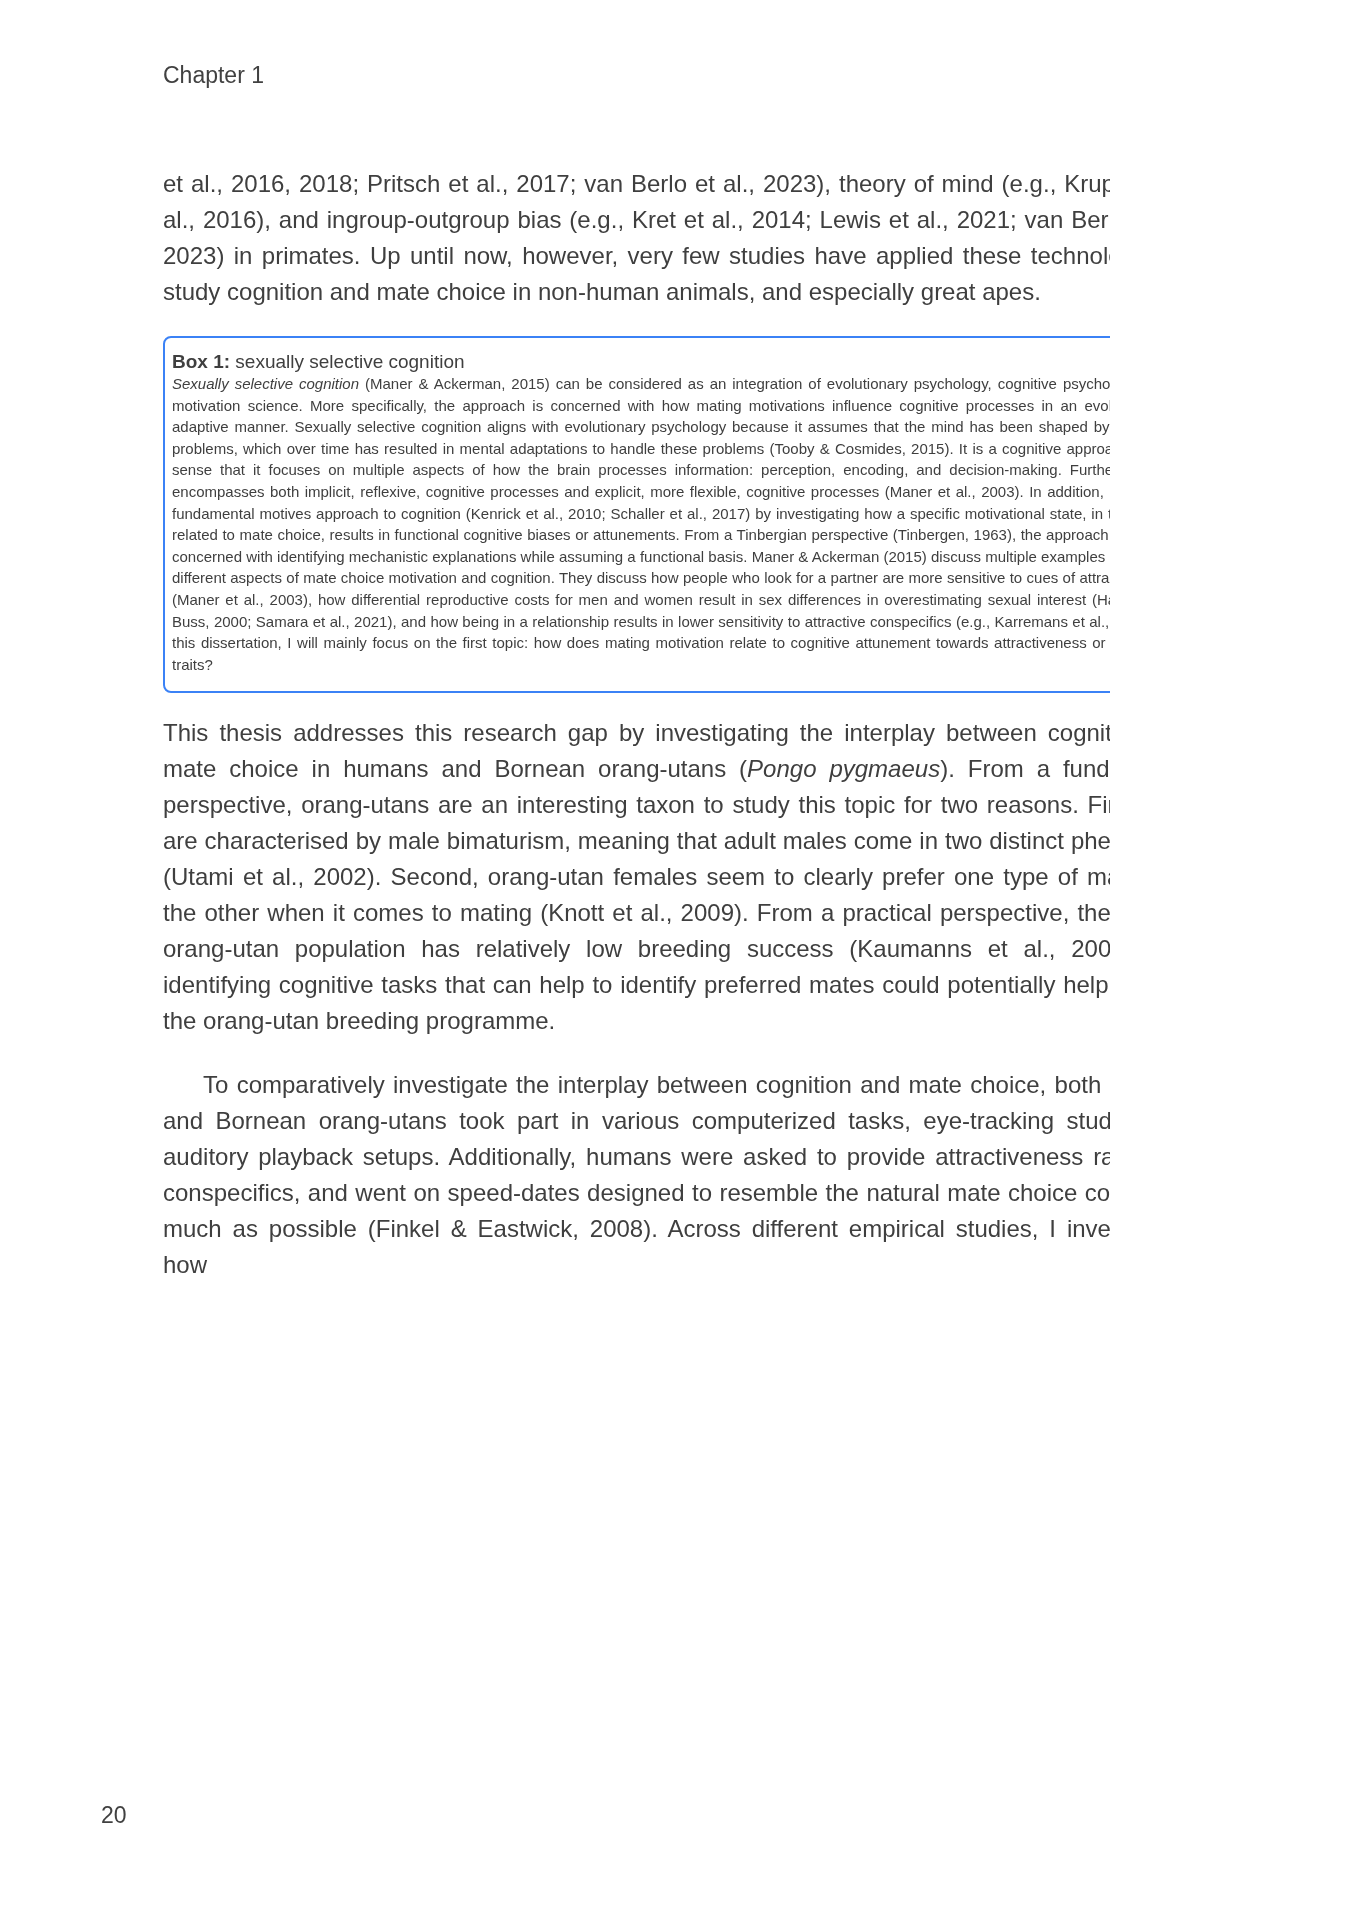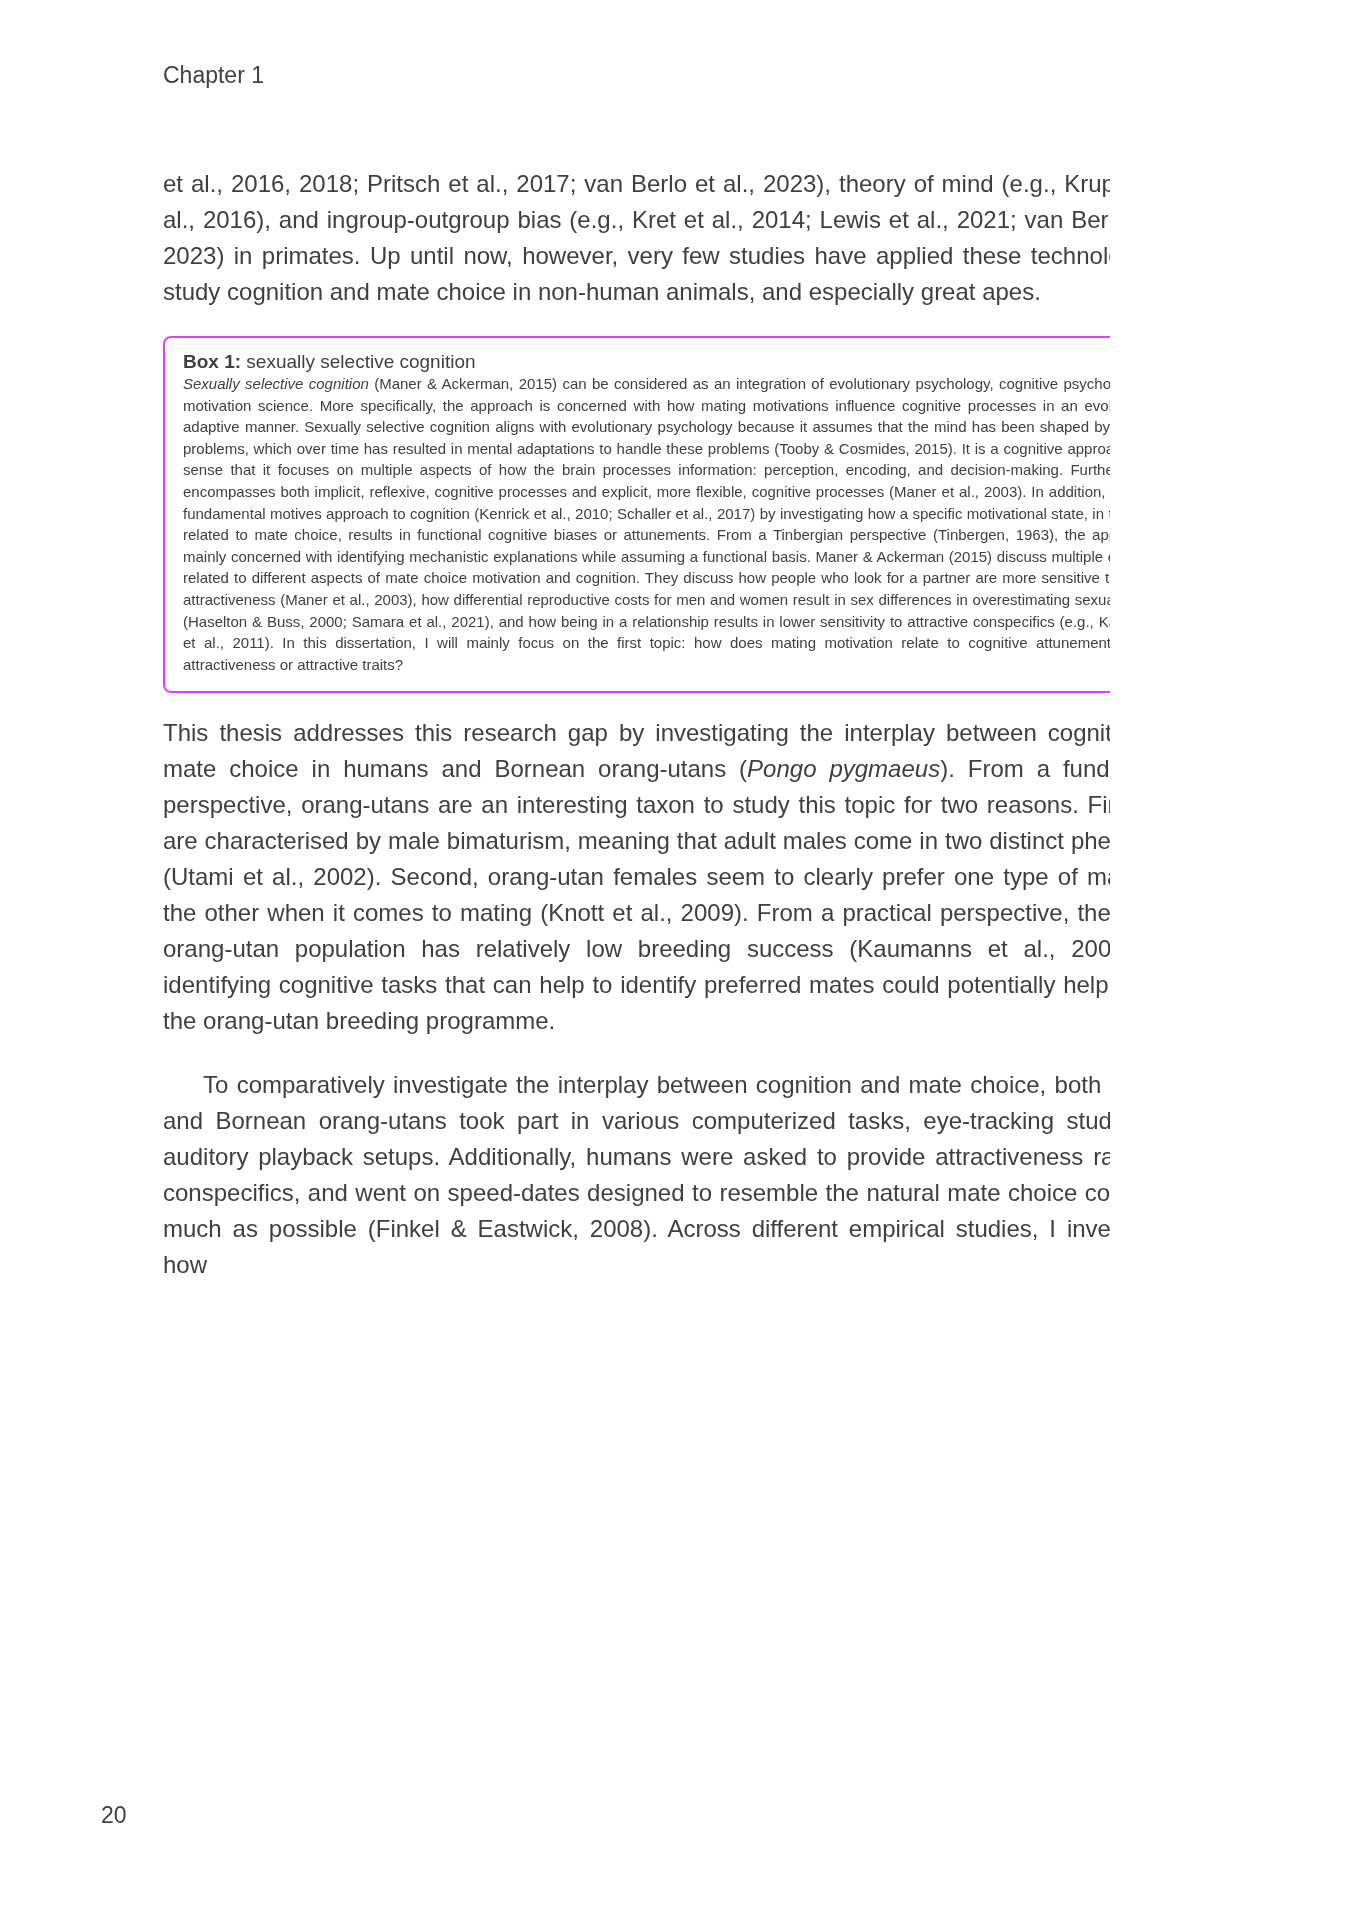--- a/index.html
+++ b/index.html
@@ -34,24 +34,24 @@
   }
   .body-par {
     margin: 0;
     font-size: 24px;
     line-height: 36px;
     text-align: justify;
     color: #3f3f3f;
   }
   .indented { text-indent: 40px; margin-top: 28px; }
   .textbox {
-    border: 2px solid #d946ef;
+    border: 2px solid #3b82f6;
     border-radius: 8px;
     margin: 26px 0 22px 0;
-    padding: 13px 21px 16px 18px;
+    padding: 13px 21px 16px 7px;
     background: #ffffff;
   }
   .box-title {
     font-size: 19px;
     line-height: 22px;
     color: #3f3f3f;
   }
   .box-body {
     font-size: 15px;
     line-height: 21.6px;

